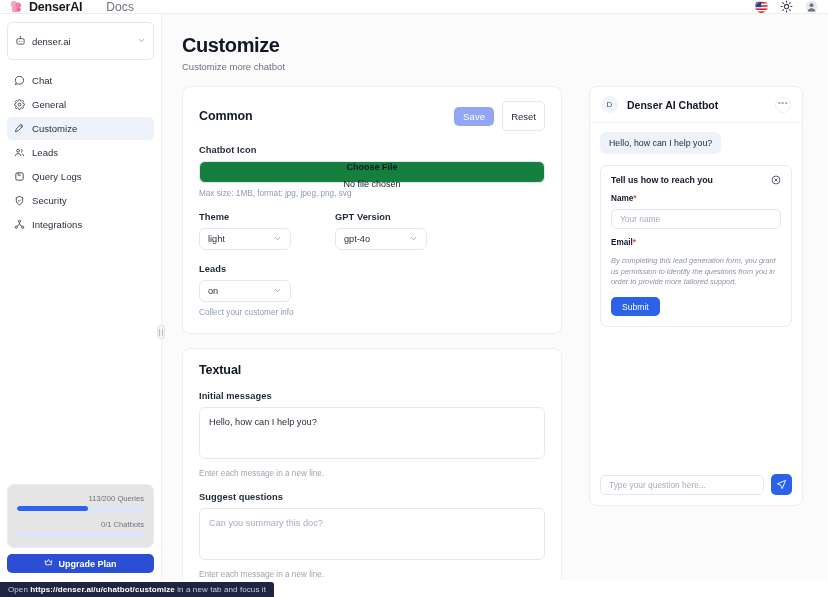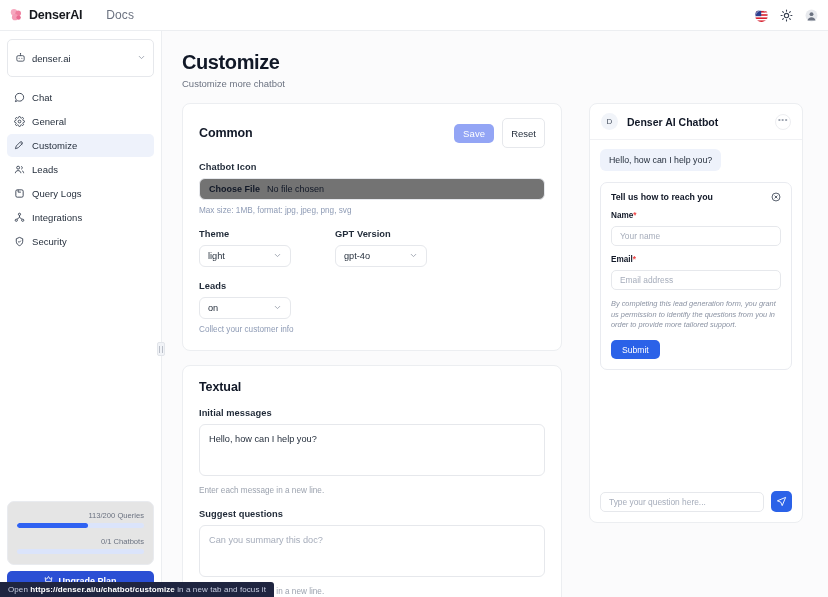--- a/index.html
+++ b/index.html
@@ -7,21 +7,21 @@
     width: 828px; height: 597px;
     font-family: "Liberation Sans", sans-serif;
     background: #ffffff;
     color: #111827;
     overflow: hidden;
   }
   body { position: relative; }
 
   
   .topbar {
-    height: 31px;
+    height: 14px;
     border-bottom: 1px solid #eceef1;
     display: flex;
     align-items: center;
     padding: 0 10px 0 9px;
     background: #fff;
   }
   .brand { display: flex; align-items: center; gap: 6px; }
   .brand-logo { width: 14px; height: 14px; position: relative; }
   .brand-name {
     font-size: 12.5px; font-weight: 700; letter-spacing: -.2px; color: #16181d;
@@ -118,21 +118,21 @@
   }
 
   .field-label { font-size: 9.3px; font-weight: 700; color: #1f2937; margin-bottom: 6px; letter-spacing: .05px;}
   .hint { font-size: 8.2px; color: #9aa2b1; margin-top: 6px; }
   .hint.blue { color: #8e9bb5; }
   .hint.grey { color: #9ca3af; }
 
   .file-input {
     height: 22px; border: 1px solid #e6e8ec; border-radius: 6px;
     display: flex; align-items: center; padding: 0 9px; gap: 7px;
-    font-size: 9px; background: #737373;
+    font-size: 9px; background: #15803d; flex-direction: column;
   }
   .file-btn { font-weight: 700; color: #111827; }
   .file-none { color: #111827; }
 
   .row2 { display: flex; gap: 44px; margin-top: 14px; }
   .sel-wrap { width: 92px; }
   .sel {
     height: 22px; border: 1px solid #e6e8ec; border-radius: 6px; background: #fff;
     display: flex; align-items: center; padding: 0 8px;
     font-size: 9.2px; color: #1f2937;
@@ -338,38 +338,38 @@
           <svg width="11" height="11" viewBox="0 0 24 24" fill="none" stroke="currentColor" stroke-width="2" stroke-linejoin="round">
             <rect x="4" y="4" width="16" height="16" rx="3"></rect>
             <path d="M9 4v5h6"></path>
           </svg>
         </span>
         <span>Query Logs</span>
       </div>
 
       <div class="navitem">
         <span class="ico">
+          <svg width="11" height="11" viewBox="0 0 24 24" fill="none" stroke="currentColor" stroke-width="2" stroke-linejoin="round">
+            <path d="M12 3l7 3v5.5c0 4.6-3 8.2-7 9.5-4-1.3-7-4.9-7-9.5V6l7-3z"></path>
+            <path d="M9.2 12l2 2 3.6-3.8"></path>
+          </svg>
+        </span>
+        <span>Security</span>
+      </div>
+
+      <div class="navitem">
+        <span class="ico">
           <svg width="11" height="11" viewBox="0 0 24 24" fill="none" stroke="currentColor" stroke-width="2">
             <circle cx="12" cy="5" r="2.4"></circle>
               <circle cx="5" cy="18" r="2.4"></circle>
               <circle cx="19" cy="18" r="2.4"></circle>
             <path d="M12 7.4v4.2M12 11.6L6.6 15.8M12 11.6l5.4 4.2"></path>
           </svg>
         </span>
         <span>Integrations</span>
-      </div>
-
-      <div class="navitem">
-        <span class="ico">
-          <svg width="11" height="11" viewBox="0 0 24 24" fill="none" stroke="currentColor" stroke-width="2" stroke-linejoin="round">
-            <path d="M12 3l7 3v5.5c0 4.6-3 8.2-7 9.5-4-1.3-7-4.9-7-9.5V6l7-3z"></path>
-            <path d="M9.2 12l2 2 3.6-3.8"></path>
-          </svg>
-        </span>
-        <span>Security</span>
       </div>
 
     </nav>
 
     <div class="usage-card">
       <div class="usage-row">
         <div class="usage-label">113/200 Queries</div>
         <div class="bar">
             <span id="bar-q" style="width: 56%;"></span>
           </div>
@@ -505,21 +505,20 @@
               </div>
 
               <div class="lead-label">
                 <span>Name</span><span class="req">*</span>
               </div>
               <input class="lead-inp" placeholder="Your name" style="">
 
               <div class="lead-label" style="margin-top:9px">
                 <span>Email</span><span class="req">*</span>
               </div>
-              <input class="lead-inp" placeholder="Email address" style="">
 
               <div class="lead-terms">By completing this lead generation form, you grant us permission to identify the questions from you in order to provide more tailored support.</div>
               <button class="btn-submit">Submit</button>
             </div>
           </div>
 
           <div class="chat-foot">
             <input class="chat-inp" placeholder="Type your question here..." style="">
             <span class="send-btn">
               <svg width="11" height="11" viewBox="0 0 24 24" fill="none" stroke="#fff" stroke-width="2" stroke-linejoin="round">

